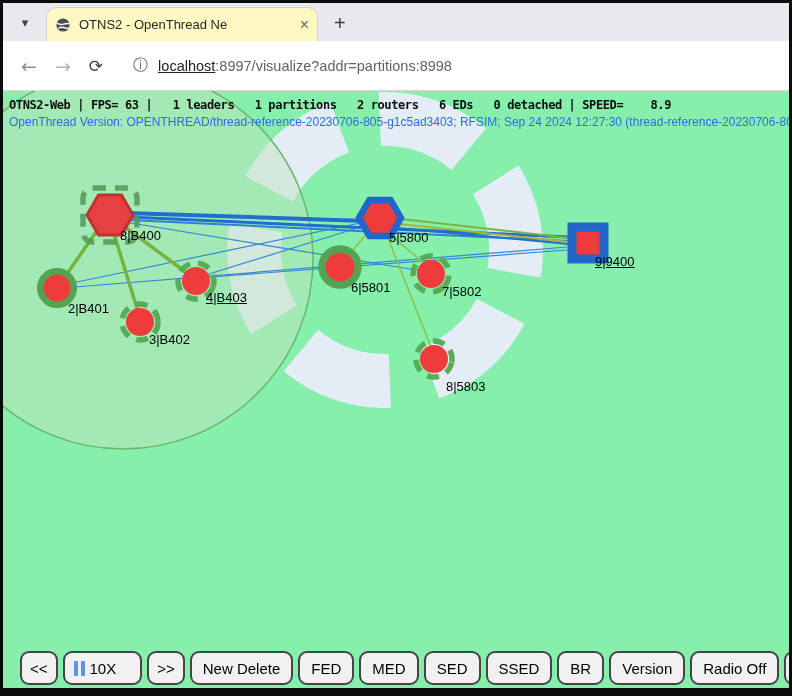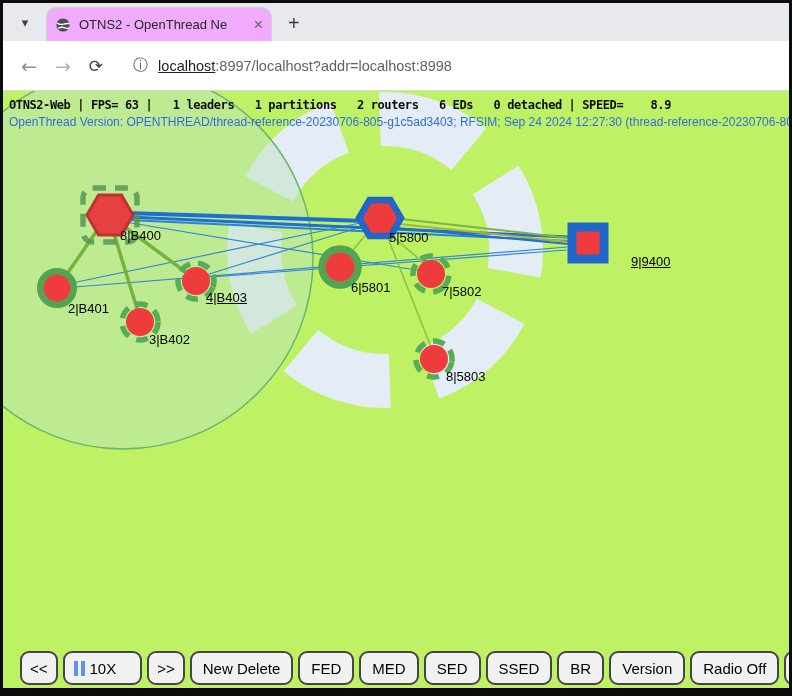--- a/index.html
+++ b/index.html
@@ -8,38 +8,38 @@
     width:792px; height:696px;
     border:3px solid #0b0b0b; border-bottom-width:8px;
     background:#fff; position:relative; overflow:hidden;
     display:flex; flex-direction:column;
     font-family:"Liberation Sans", sans-serif;
   }
   
   #tabstrip { height:38px; background:#e8e9ec; display:flex; align-items:flex-end; flex:0 0 auto; }
   #tab-search { width:26px; height:26px; margin:0 0 6px 9px; border-radius:6px;
     display:flex; align-items:center; justify-content:center; font-size:13px; color:#3c4043; cursor:pointer; }
-  #tab { width:226px; height:34px; margin-left:8px; background:#f0abfc;
+  #tab { width:272px; height:34px; margin-left:8px; background:#fef9c3;
     border:1px solid #cfd1d5; border-bottom:none; border-radius:10px 10px 0 0;
     display:flex; align-items:center; padding:0 8px; position:relative;justify-content:flex-end; }
   #tab-title { font-size:13px; color:#25272b; margin-left:8px; white-space:nowrap; overflow:hidden; flex:1; }
   #tab-close { font-size:16px; color:#5f6368; margin-left:4px; line-height:1; cursor:pointer; }
   #new-tab { font-size:20px; color:#3c4043; margin:0 0 8px 16px; line-height:1; cursor:pointer; }
   #addressbar { height:50px; background:#fff; border-bottom:1px solid #d7d7d7;
     display:flex; align-items:center; padding-left:18px; flex:0 0 auto; }
   .navicon { font-size:19px; margin-right:18px; font-family:"DejaVu Sans", sans-serif; cursor:pointer; }
   #back-icon { color:#8a8d91; }
   #forward-icon { color:#b0b3b7; }
   #reload-icon { color:#3c4043; font-size:17px; }
   #info-icon { font-size:15px; color:#5f6368; margin:0 10px 0 12px; font-family:"DejaVu Sans", sans-serif; cursor:pointer; }
   #url { font-size:14.5px; white-space:nowrap; cursor:text; }
   #url .host { color:#202124;text-decoration:underline; }
   #url .rest { color:#5f6368; }
   
-  #canvas { flex:1 1 auto; position:relative; background:#bef264; overflow:hidden; }
+  #canvas { flex:1 1 auto; position:relative; background:#86efac; overflow:hidden; }
   #netsvg { position:absolute; left:0; top:0; }
   #status-line { position:absolute; left:6px; top:7px;
     font-family:"DejaVu Sans Mono", monospace; font-weight:bold; font-size:12px;
     letter-spacing:-0.4px; color:#0c0c0c; white-space:pre; }
   #version-line { position:absolute; left:6px; top:24px; font-size:12px; color:#2f6ce0;
     white-space:nowrap; width:100%; overflow:hidden; }
   .nodelabel { position:absolute; font-size:13px; color:#000; white-space:nowrap; }
   
   #toolbar { position:absolute; left:17px; bottom:3px; display:flex; gap:5px; }
   .tbtn { height:34px; background:#f1f1f1; border:2px solid #454545; border-radius:9px;
@@ -66,21 +66,21 @@
       <span id="tab-close">×</span>
     </div>
     <div id="new-tab">+</div>
   </div>
 
   <div id="addressbar">
     <span class="navicon" id="back-icon">←</span>
     <span class="navicon" id="forward-icon">→</span>
     <span class="navicon" id="reload-icon">⟳</span>
     <span id="info-icon">ⓘ</span>
-    <span id="url"><span class="host">localhost</span><span class="rest">:8997/localhost?addr=localhost:8998</span></span>
+    <span id="url"><span class="host">localhost</span><span class="rest">:8997/visualize?addr=partitions:8998</span></span>
   </div>
 
   <div id="canvas">
 
     <svg id="netsvg" width="786" height="597" viewBox="0 0 786 597">
 
       <circle cx="382" cy="159" r="131" fill="none" stroke="#e4ecf6" stroke-width="54" stroke-dasharray="96 41" transform="rotate(-32 382 159)"></circle>
 
       <circle cx="120" cy="168" r="190" fill="rgba(190,228,190,0.5)" stroke="#6cb56c" stroke-width="1.5"></circle>
 
@@ -158,22 +158,22 @@
     <div id="status-line">OTNS2-Web | FPS= 63 |   1 leaders   1 partitions   2 routers   6 EDs   0 detached | SPEED=    8.9</div>
     <div id="version-line">OpenThread Version: OPENTHREAD/thread-reference-20230706-805-g1c5ad3403; RFSIM; Sep 24 2024 12:27:30 (thread-reference-20230706-80</div>
 
     <div class="nodelabel" style="left:117px; top:137px;">8|B400</div>
     <div class="nodelabel" style="left:65px;  top:210px;">2|B401</div>
     <div class="nodelabel" style="left:146px; top:241px;text-align:center;">3|B402</div>
     <div class="nodelabel" style="left:203px; top:199px;text-decoration:underline;">4|B403</div>
     <div class="nodelabel" style="left:386px; top:139px;">5|5800</div>
     <div class="nodelabel" style="left:348px; top:189px;">6|5801</div>
     <div class="nodelabel" style="left:439px; top:193px;">7|5802</div>
-    <div class="nodelabel" style="left:443px; top:278px;">8|5803</div>
-    <div class="nodelabel" style="left:628px; top:163px;text-decoration:underline;">9|9400</div>
+    <div class="nodelabel" style="left:443px; top:288px;">8|5803</div>
+    <div class="nodelabel" style="left:592px; top:163px;text-decoration:underline;">9|9400</div>
 
     <div id="toolbar">
       <div class="tbtn small">&lt;&lt;</div>
       <div class="tbtn" id="btn-speed">
         <span id="pause-icon">
             <i></i>
             <i></i>
           </span>
         <span>10X</span>
       </div>

